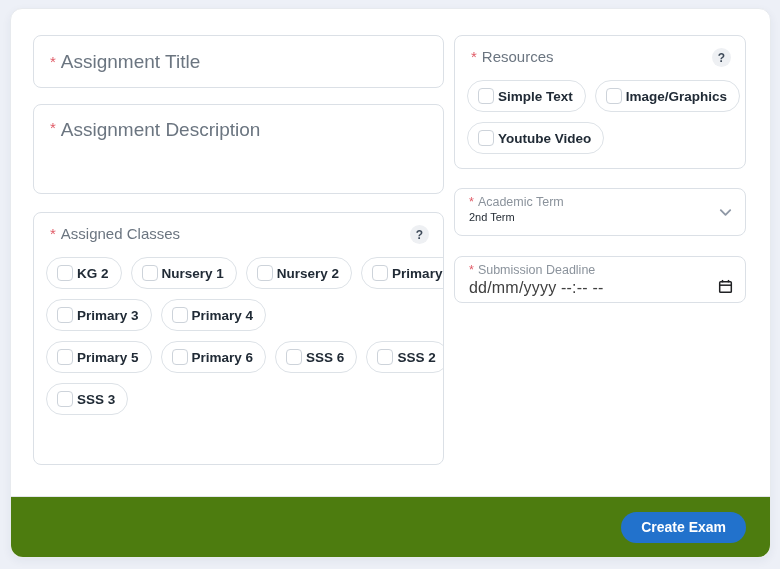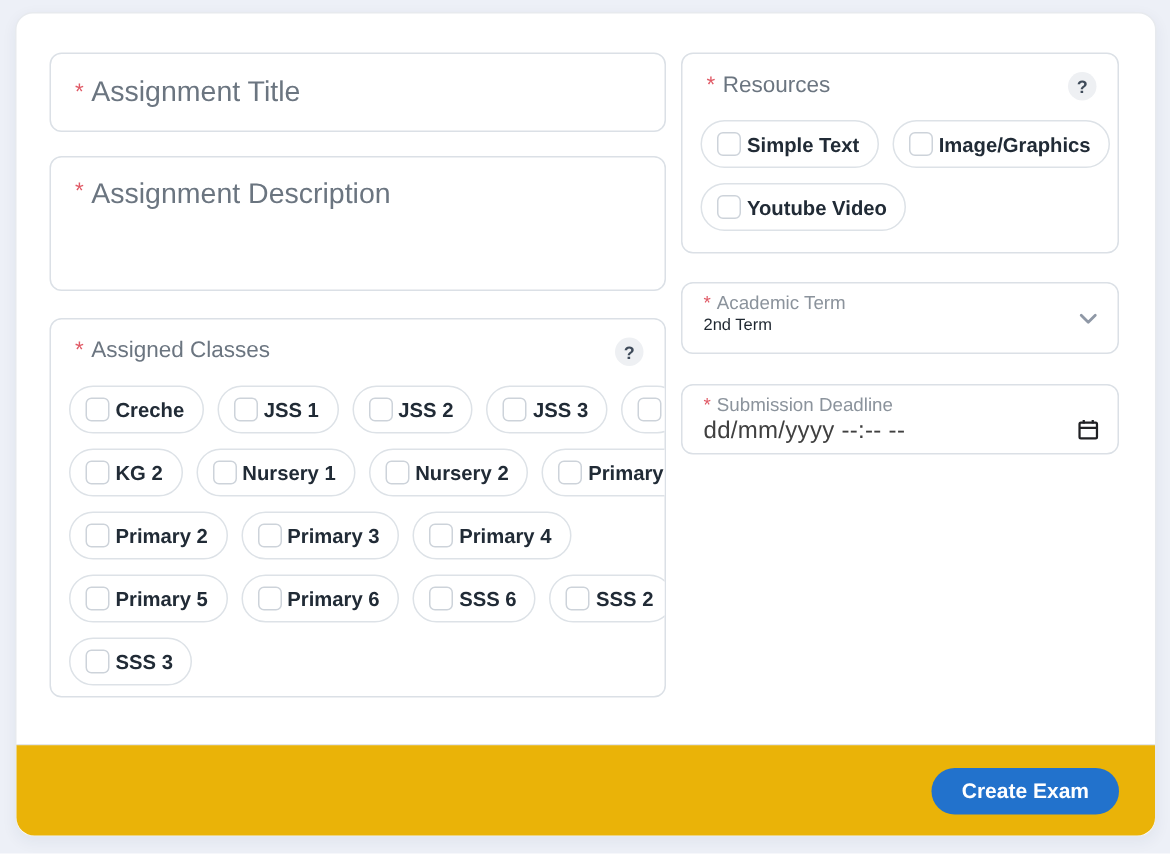--- a/index.html
+++ b/index.html
@@ -53,21 +53,21 @@
   .select-box   { height:48px; margin-bottom:20px; }
   .deadline-box { height:47px; }
   .box-label { display:flex; align-items:center; font-size:12.5px; color:#8b939c; line-height:14px; }
   .box-label .req { font-size:12.5px; margin-right:4px; }
   .box-value { font-size:11px; color:#1f2730; margin-top:2px; }
   .deadline-value { font-size:16px; color:#404040; letter-spacing:0.2px; }
   .right-icon { position:absolute; right:12px; top:50%; transform:translateY(-50%); display:flex; }
   .cal-icon { top:auto; bottom:8px; transform:none; cursor:pointer; }
 
   .card-footer {
-    height:61px; flex:none; border-top:1px solid #e3e6ea; background:#eab308;
+    height:61px; flex:none; border-top:1px solid #e3e6ea; background:#4d7c0f;
     border-radius:0 0 12px 12px; display:flex; align-items:center; justify-content:flex-end;
     padding:0 24px; box-sizing:border-box;
   }
   .btn-primary {
     height:31px; padding:0 20px; background:var(--accent,#2272cc); color:#fff;
     border:none; border-radius:16px; font-size:14px; font-weight:bold;
     font-family:"Liberation Sans", sans-serif; cursor:pointer; display:flex; align-items:center;
   }
 </style>
 </head>
@@ -91,65 +91,39 @@
       <div class="panel classes-panel">
         <div class="panel-head">
           <div class="panel-label">
             <span class="req">*</span>
             <span>Assigned Classes</span>
           </div>
           <div class="help-badge">?</div>
         </div>
         <div>
 
-        <div class="chip-row">
-              <label class="chip">
-              <span class="cb"></span>
-              <span class="chip-label">Creche</span>
-            </label>
-              <label class="chip">
-              <span class="cb"></span>
-              <span class="chip-label">JSS 1</span>
-            </label>
-              <label class="chip">
-              <span class="cb"></span>
-              <span class="chip-label">JSS 2</span>
-            </label>
-              <label class="chip">
-              <span class="cb"></span>
-              <span class="chip-label">JSS 3</span>
-            </label>
-              <label class="chip">
-              <span class="cb"></span>
-
-            </label>
-            </div>
             <div class="chip-row">
               <label class="chip">
               <span class="cb"></span>
               <span class="chip-label">KG 2</span>
             </label>
               <label class="chip">
               <span class="cb"></span>
               <span class="chip-label">Nursery 1</span>
             </label>
               <label class="chip">
               <span class="cb"></span>
               <span class="chip-label">Nursery 2</span>
             </label>
               <label class="chip">
               <span class="cb"></span>
               <span class="chip-label">Primary 1</span>
             </label>
             </div>
             <div class="chip-row">
-              <label class="chip">
-              <span class="cb"></span>
-              <span class="chip-label">Primary 2</span>
-            </label>
               <label class="chip">
               <span class="cb"></span>
               <span class="chip-label">Primary 3</span>
             </label>
               <label class="chip">
               <span class="cb"></span>
               <span class="chip-label">Primary 4</span>
             </label>
             </div>
             <div class="chip-row">

